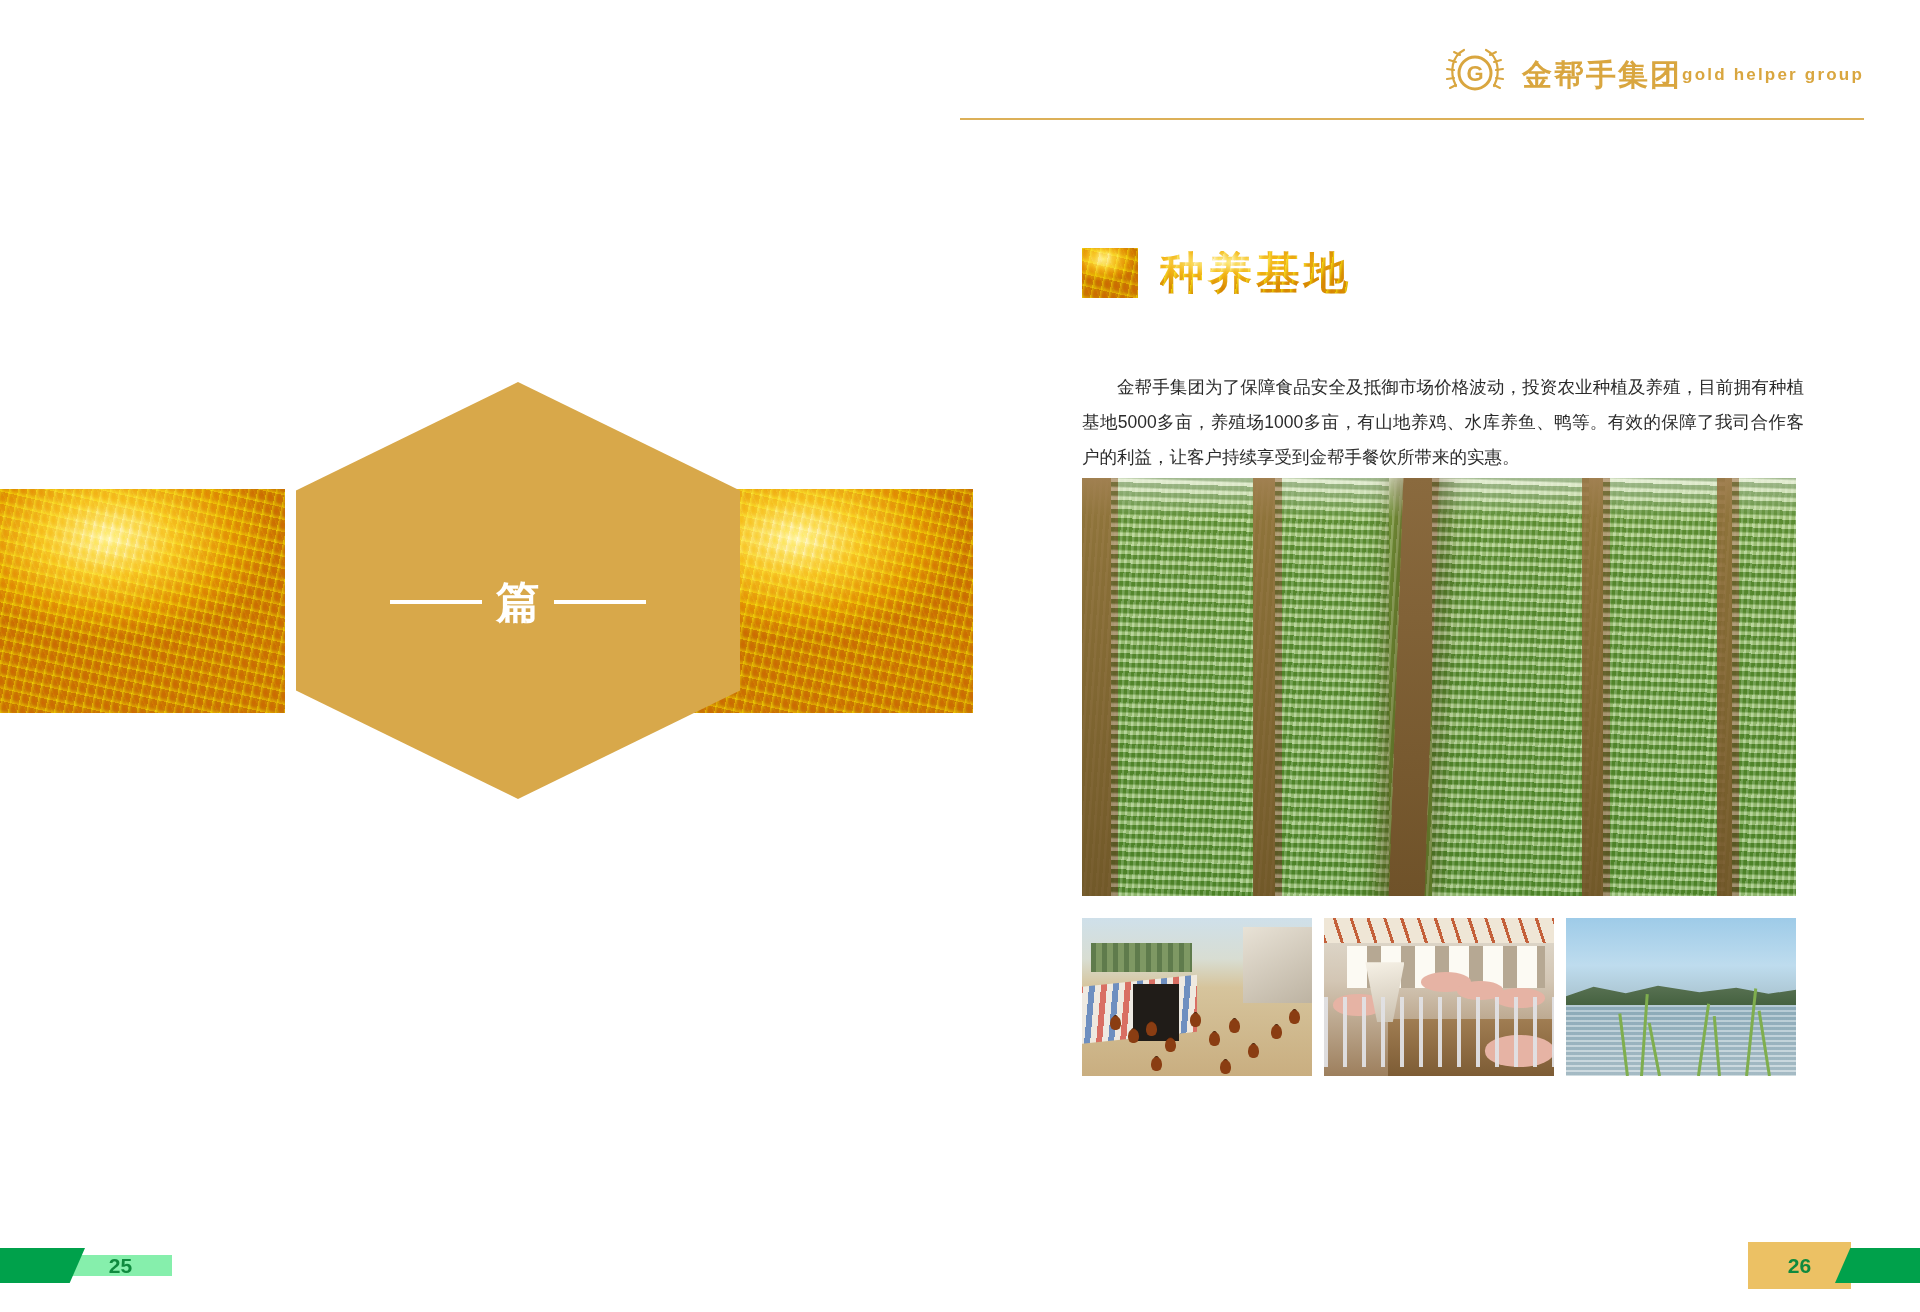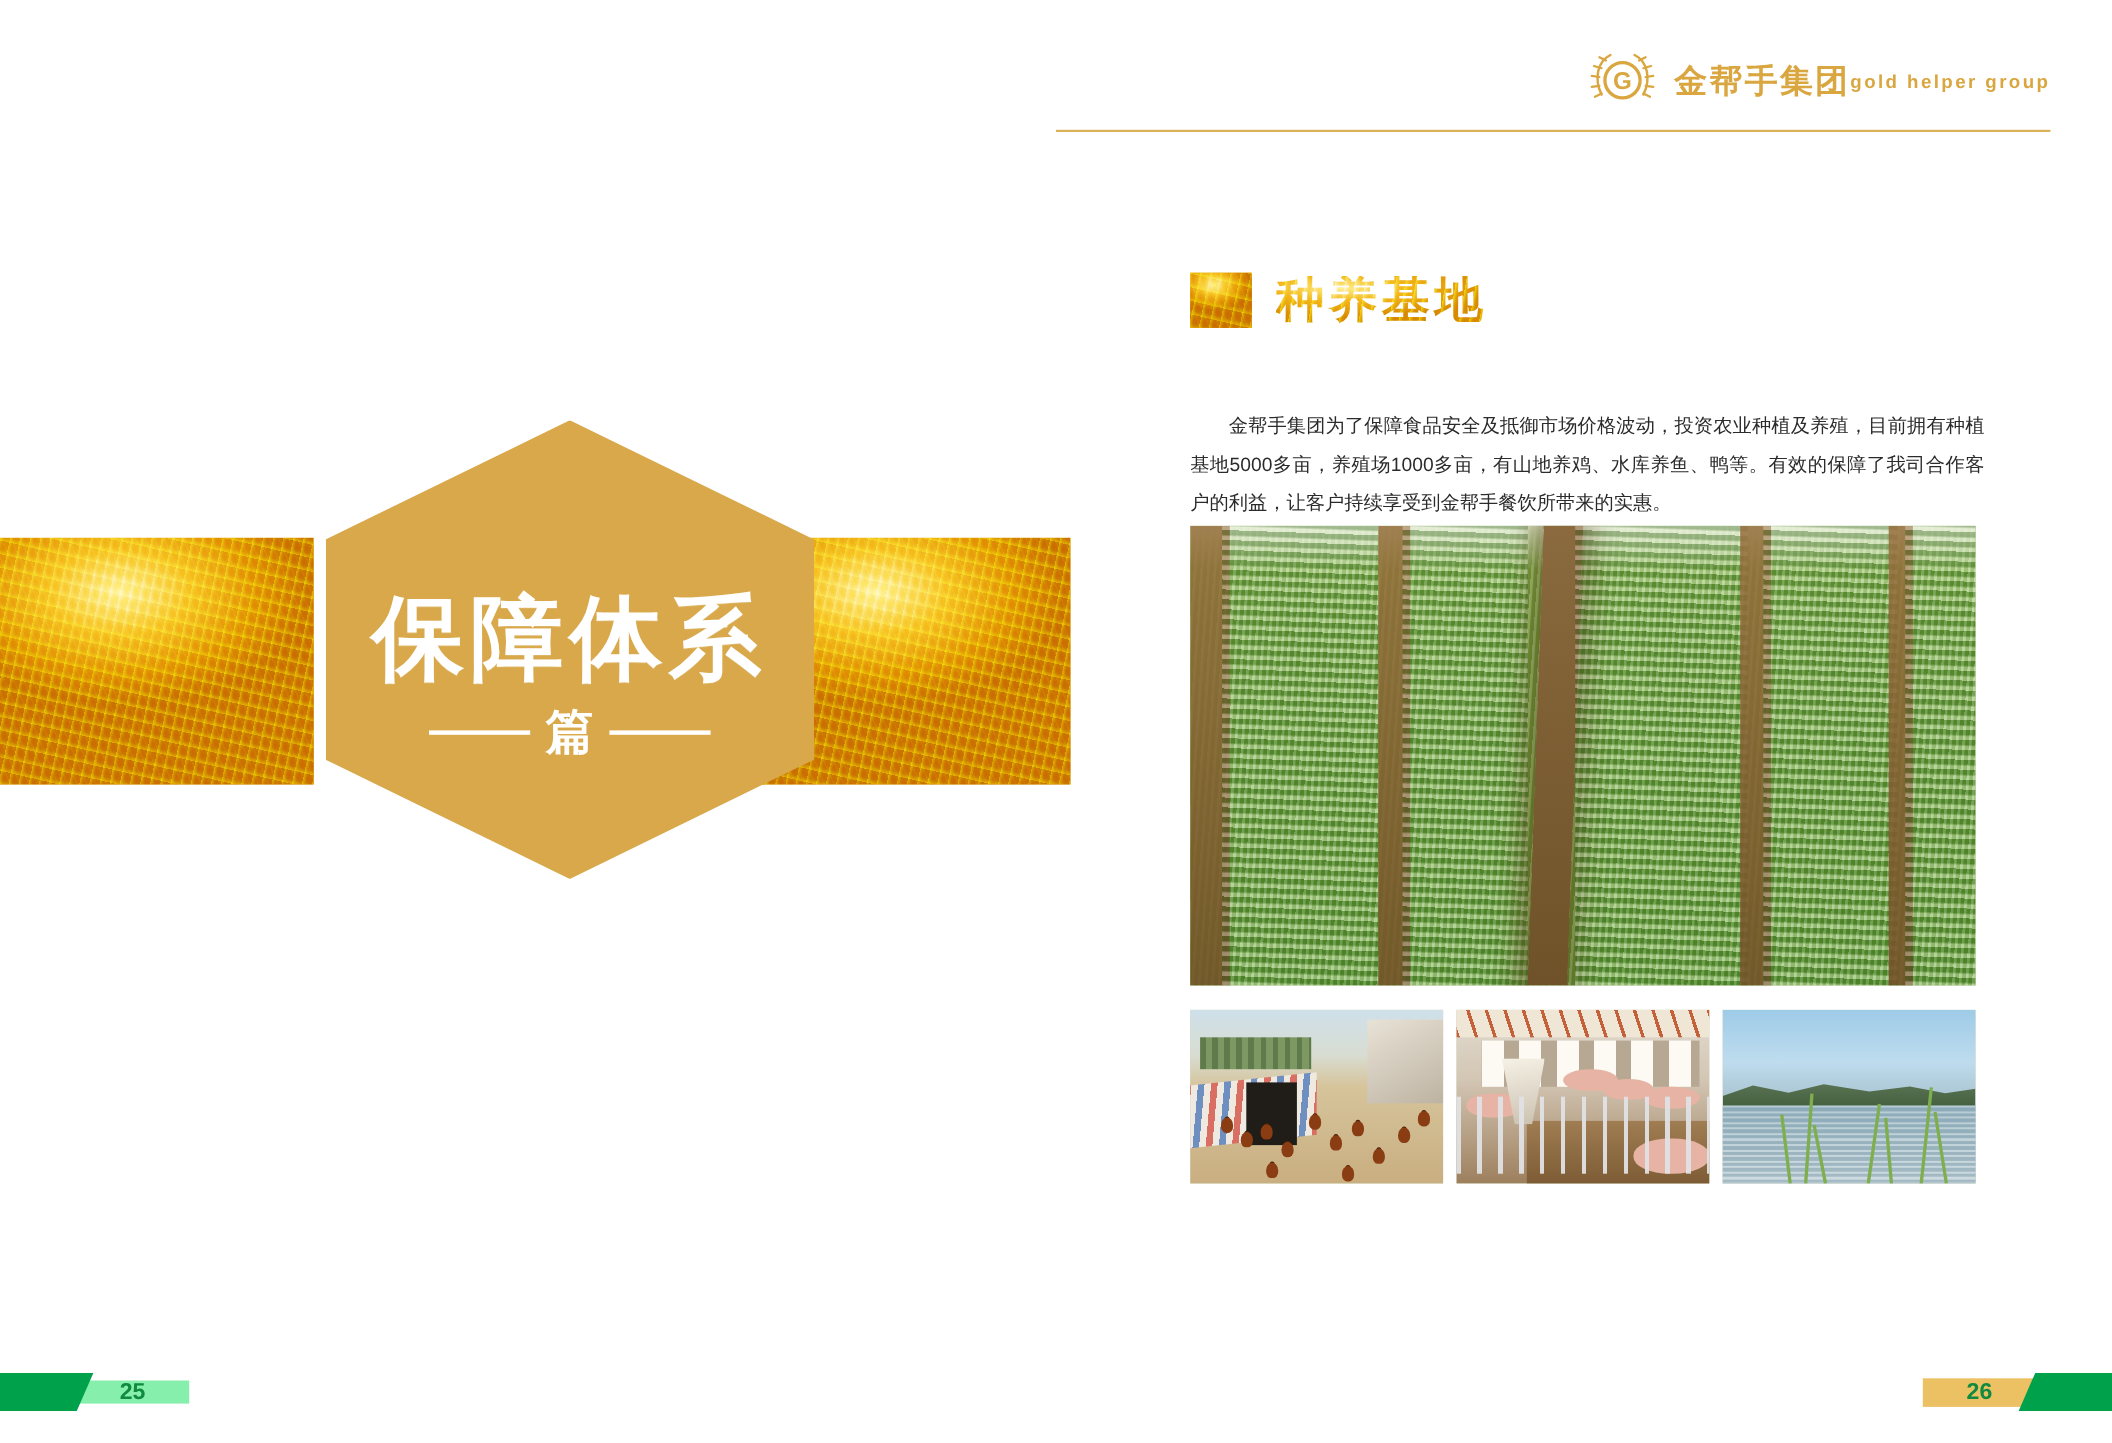--- a/index.html
+++ b/index.html
@@ -48,21 +48,21 @@
   .left-caption .l2{font-size:42px;display:block;}
 
   
   .pagetab{position:absolute;bottom:29px;height:35px;display:flex;align-items:center;}
   .pagetab-left{left:0;}
   .pagetab-left .green{width:85px;height:35px;background:#00a14b;
       clip-path:polygon(0 0,100% 0,82% 100%,0 100%);}
   .pagetab-left .gold{width:103px;height:21px;background:#86efac;margin-left:-16px;
       display:flex;align-items:center;justify-content:center;}
   .pagetab-right{right:0;}
-  .pagetab-right .gold{width:103px;height:26px;background:#ecc164;
+  .pagetab-right .gold{width:103px;height:47px;background:#ecc164;
       display:flex;align-items:center;justify-content:center;}
   .pagetab-right .green{width:85px;height:35px;background:#00a14b;margin-left:-16px;
       clip-path:polygon(18% 0,100% 0,100% 100%,0 100%);}
   .pagenum{color:#0f8a3e;font-size:21px;font-weight:700;}
 
   
   .right-page{position:absolute;left:960px;top:0;width:960px;height:1312px;}
 
   .brand{position:absolute;right:56px;top:44px;display:flex;align-items:center;gap:16px;}
   .brand-seal{width:62px;height:62px;position:relative;flex:0 0 auto;}
@@ -154,21 +154,20 @@
 <body>
 
 <div class="spread">
 
   <div class="left-page">
 
     <div class="foil foil-left"></div>
     <div class="foil foil-right"></div>
 
     <div class="hex">
-      <div class="hex-title">保障体系</div>
       <div class="hex-sub-row">
         <span class="hex-rule"></span>
         <span class="hex-sub">篇</span>
         <span class="hex-rule"></span>
       </div>
     </div>
 
     <div class="left-caption">
     </div>
 

